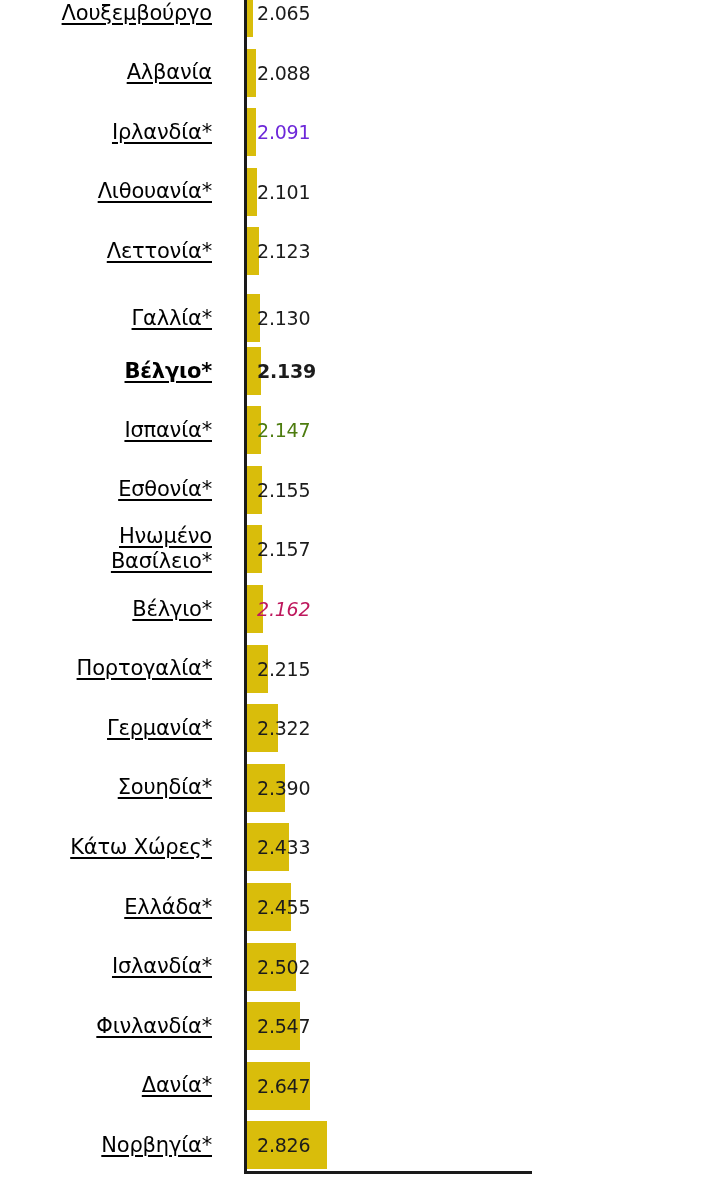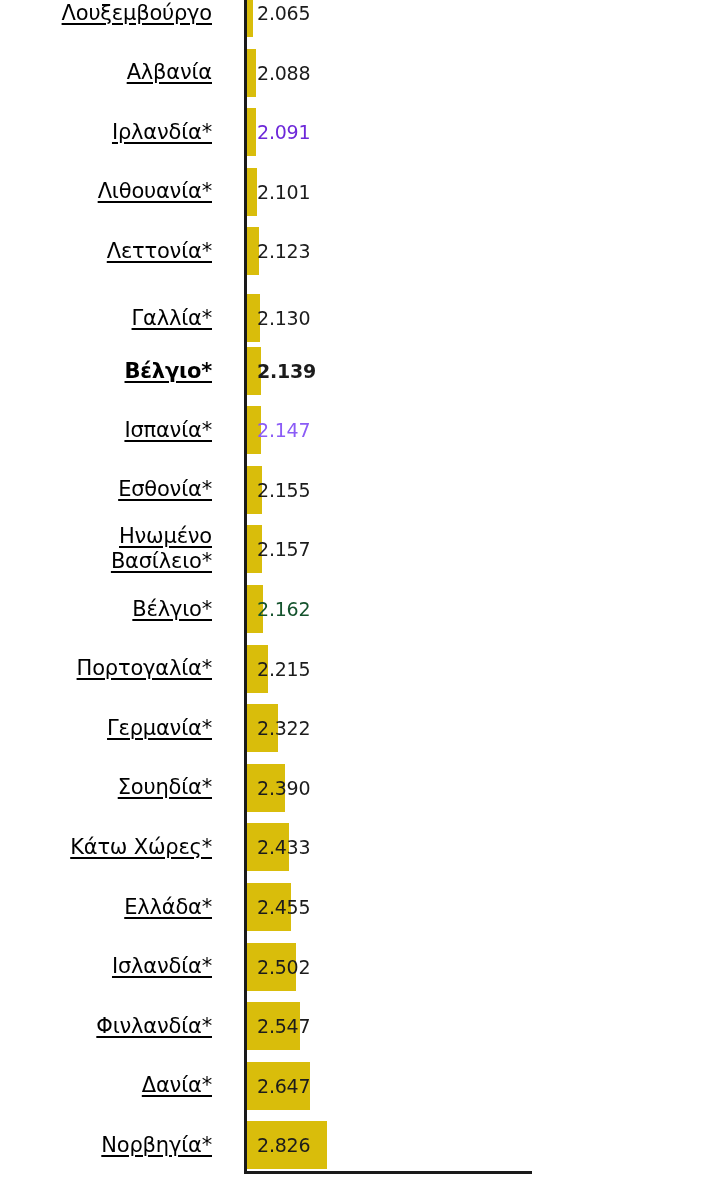--- a/index.html
+++ b/index.html
@@ -156,42 +156,42 @@
           <span class="label-text">Βέλγιο*</span>
         </div>
         <div class="bar-rect" style="width: 13.5247px; background: rgb(217, 189, 11);"></div>
         <div class="bar-value" style="color: rgb(28, 28, 28);">2.139</div>
       </div>
       <div class="bar-row" style="top: 406.2px;">
         <div class="bar-label">
           <span class="label-text">Ισπανία*</span>
         </div>
         <div class="bar-rect" style="width: 14.3031px; background: rgb(217, 189, 11);"></div>
-        <div class="bar-value" style="color: #8b5cf6;">2.147</div>
+        <div class="bar-value" style="color: #4d7c0f;">2.147</div>
       </div>
       <div class="bar-row" style="top: 465.8px;">
         <div class="bar-label">
           <span class="label-text">Εσθονία*</span>
         </div>
         <div class="bar-rect" style="width: 15.0815px; background: rgb(217, 189, 11);"></div>
         <div class="bar-value" style="color: rgb(28, 28, 28);">2.155</div>
       </div>
       <div class="bar-row" style="top: 525.4px;">
         <div class="bar-label">
           <span class="label-text">Ηνωμένο Βασίλειο*</span>
         </div>
         <div class="bar-rect" style="width: 15.2761px; background: rgb(217, 189, 11);"></div>
         <div class="bar-value" style="color: rgb(28, 28, 28);">2.157</div>
       </div>
       <div class="bar-row" style="top: 585px;">
         <div class="bar-label">
           <span class="label-text">Βέλγιο*</span>
         </div>
         <div class="bar-rect" style="width: 15.7626px; background: rgb(217, 189, 11);"></div>
-        <div class="bar-value" style="color: #14532d;">2.162</div>
+        <div class="bar-value" style="color: #be185d; font-style: italic;">2.162</div>
       </div>
       <div class="bar-row" style="top: 644.6px;">
         <div class="bar-label">
           <span class="label-text">Πορτογαλία*</span>
         </div>
         <div class="bar-rect" style="width: 20.9195px; background: rgb(217, 189, 11);"></div>
         <div class="bar-value" style="color: rgb(28, 28, 28);">2.215</div>
       </div>
       <div class="bar-row" style="top: 704.2px;">
         <div class="bar-label">

